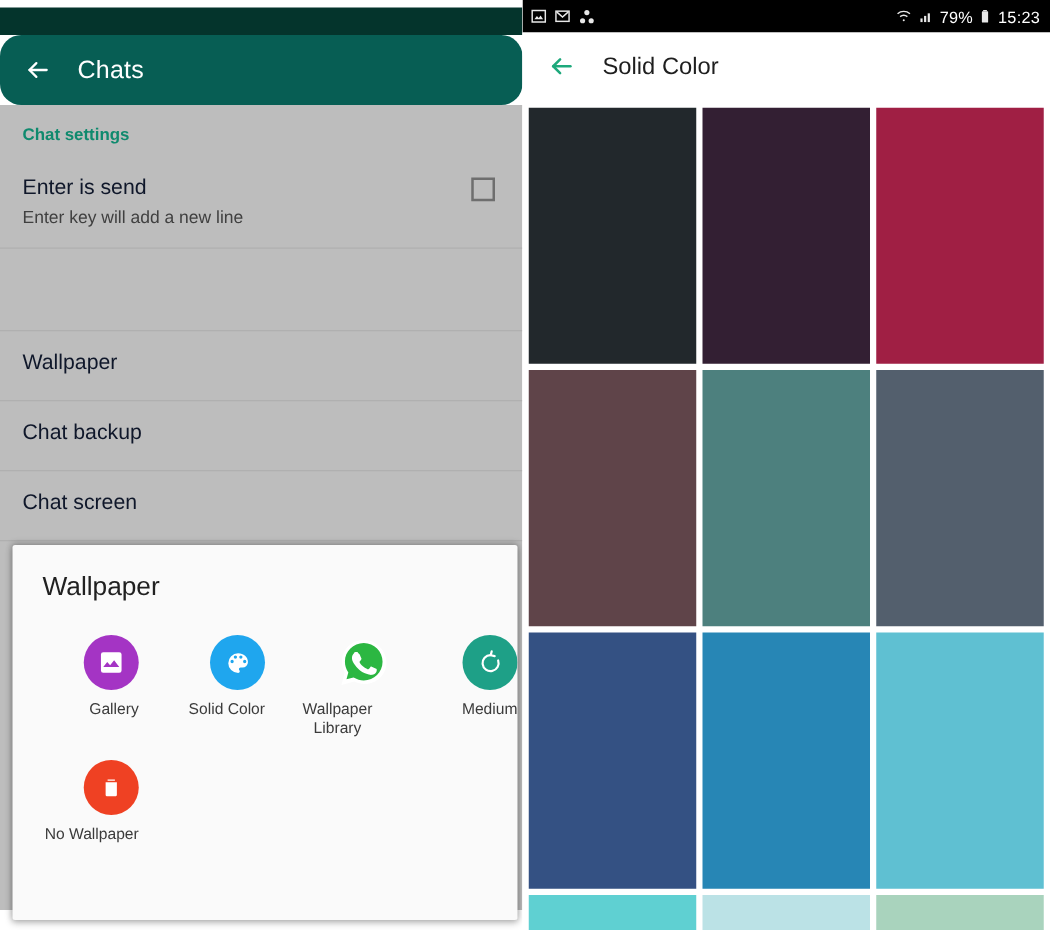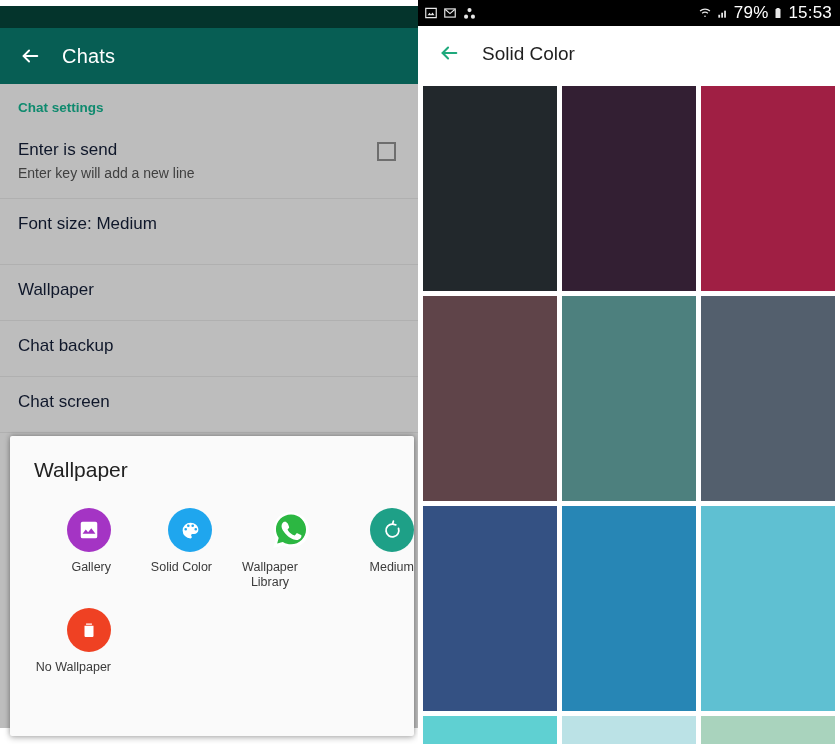--- a/index.html
+++ b/index.html
@@ -22,21 +22,21 @@
     position: absolute; top: 6px; left: 0; width: 418px; height: 22px;
     background: #04342c;
   }
   .l-topwhite {
     position: absolute; top: 0; left: 0; width: 418px; height: 6px;
     background: #ffffff;
   }
   .l-appbar {
     position: absolute; top: 28px; left: 0; width: 418px; height: 56px;
     background: #075e54;
-    display: flex; align-items: center;
+    display: flex; align-items: center; border-radius: 17px;
   }
   .l-back {
     width: 24px; height: 24px; margin-left: 18px; margin-right: 20px;
     display: flex; align-items: center; justify-content: center;
     flex: 0 0 auto;
   }
   .l-back svg { width: 22px; height: 22px; display: block; }
   .l-title {
     color: #ffffff; font-size: 20px; font-weight: 500; letter-spacing: .2px;
   }
@@ -107,21 +107,21 @@
   }
   .r-statusbar {
     position: absolute; top: 0; left: 0; width: 422px; height: 26px;
     background: #000000;
     display: flex; align-items: center;
     padding: 0 8px 0 6px;
   }
   .r-sb-left { display: flex; align-items: center; gap: 5px; }
   .r-sb-right {
     margin-left: auto; display: flex; align-items: center; gap: 4px;
-    color: #ffffff; font-size: 17px; letter-spacing: .2px;
+    color: #ffffff; font-size: 13px; letter-spacing: .2px;
   }
   .r-sb-ic { display:flex; align-items:center; }
   .r-appbar {
     position: absolute; top: 26px; left: 0; width: 422px; height: 56px;
     background: #ffffff; display: flex; align-items: center;
   }
   .r-back { width: 24px; height: 24px; margin-left: 20px; margin-right: 20px; flex:0 0 auto; }
   .r-back svg { width: 22px; height: 22px; display:block; }
   .r-title { font-size: 19px; color: #1f1f1f; font-weight: 500; }
   .r-grid {
@@ -165,21 +165,20 @@
 
       <div class="l-section-head">Chat settings</div>
 
       <div class="l-row tall">
         <div class="l-row-title">Enter is send</div>
         <div class="l-row-sub">Enter key will add a new line</div>
         <div class="l-checkbox"></div>
       </div>
 
       <div class="l-row tall">
-        <div class="l-row-title">Font size: Medium</div>
       </div>
 
       <div class="l-row">
         <div class="l-row-title">Wallpaper</div>
       </div>
 
       <div class="l-row">
         <div class="l-row-title">Chat backup</div>
       </div>
 
@@ -286,21 +285,21 @@
             <rect x="14" y="8" width="3" height="12"></rect>
           </svg>
         </span>
         <span>79%</span>
         <span class="r-sb-ic">
           <svg viewBox="0 0 24 24" width="12" height="14" fill="#e8e8e8">
             <rect x="9" y="2" width="6" height="2"></rect>
               <rect x="7" y="4" width="10" height="18" rx="1"></rect>
           </svg>
         </span>
-        <span>15:53</span>
+        <span>15:23</span>
       </div>
     </div>
 
     <div class="r-appbar">
       <div class="r-back">
         <svg viewBox="0 0 24 24" fill="none" stroke="#1ea97c" stroke-width="2.2" stroke-linecap="round" stroke-linejoin="round">
           <line x1="20" y1="12" x2="5" y2="12"></line>
             <polyline points="11 18 5 12 11 6"></polyline>
         </svg>
       </div>

